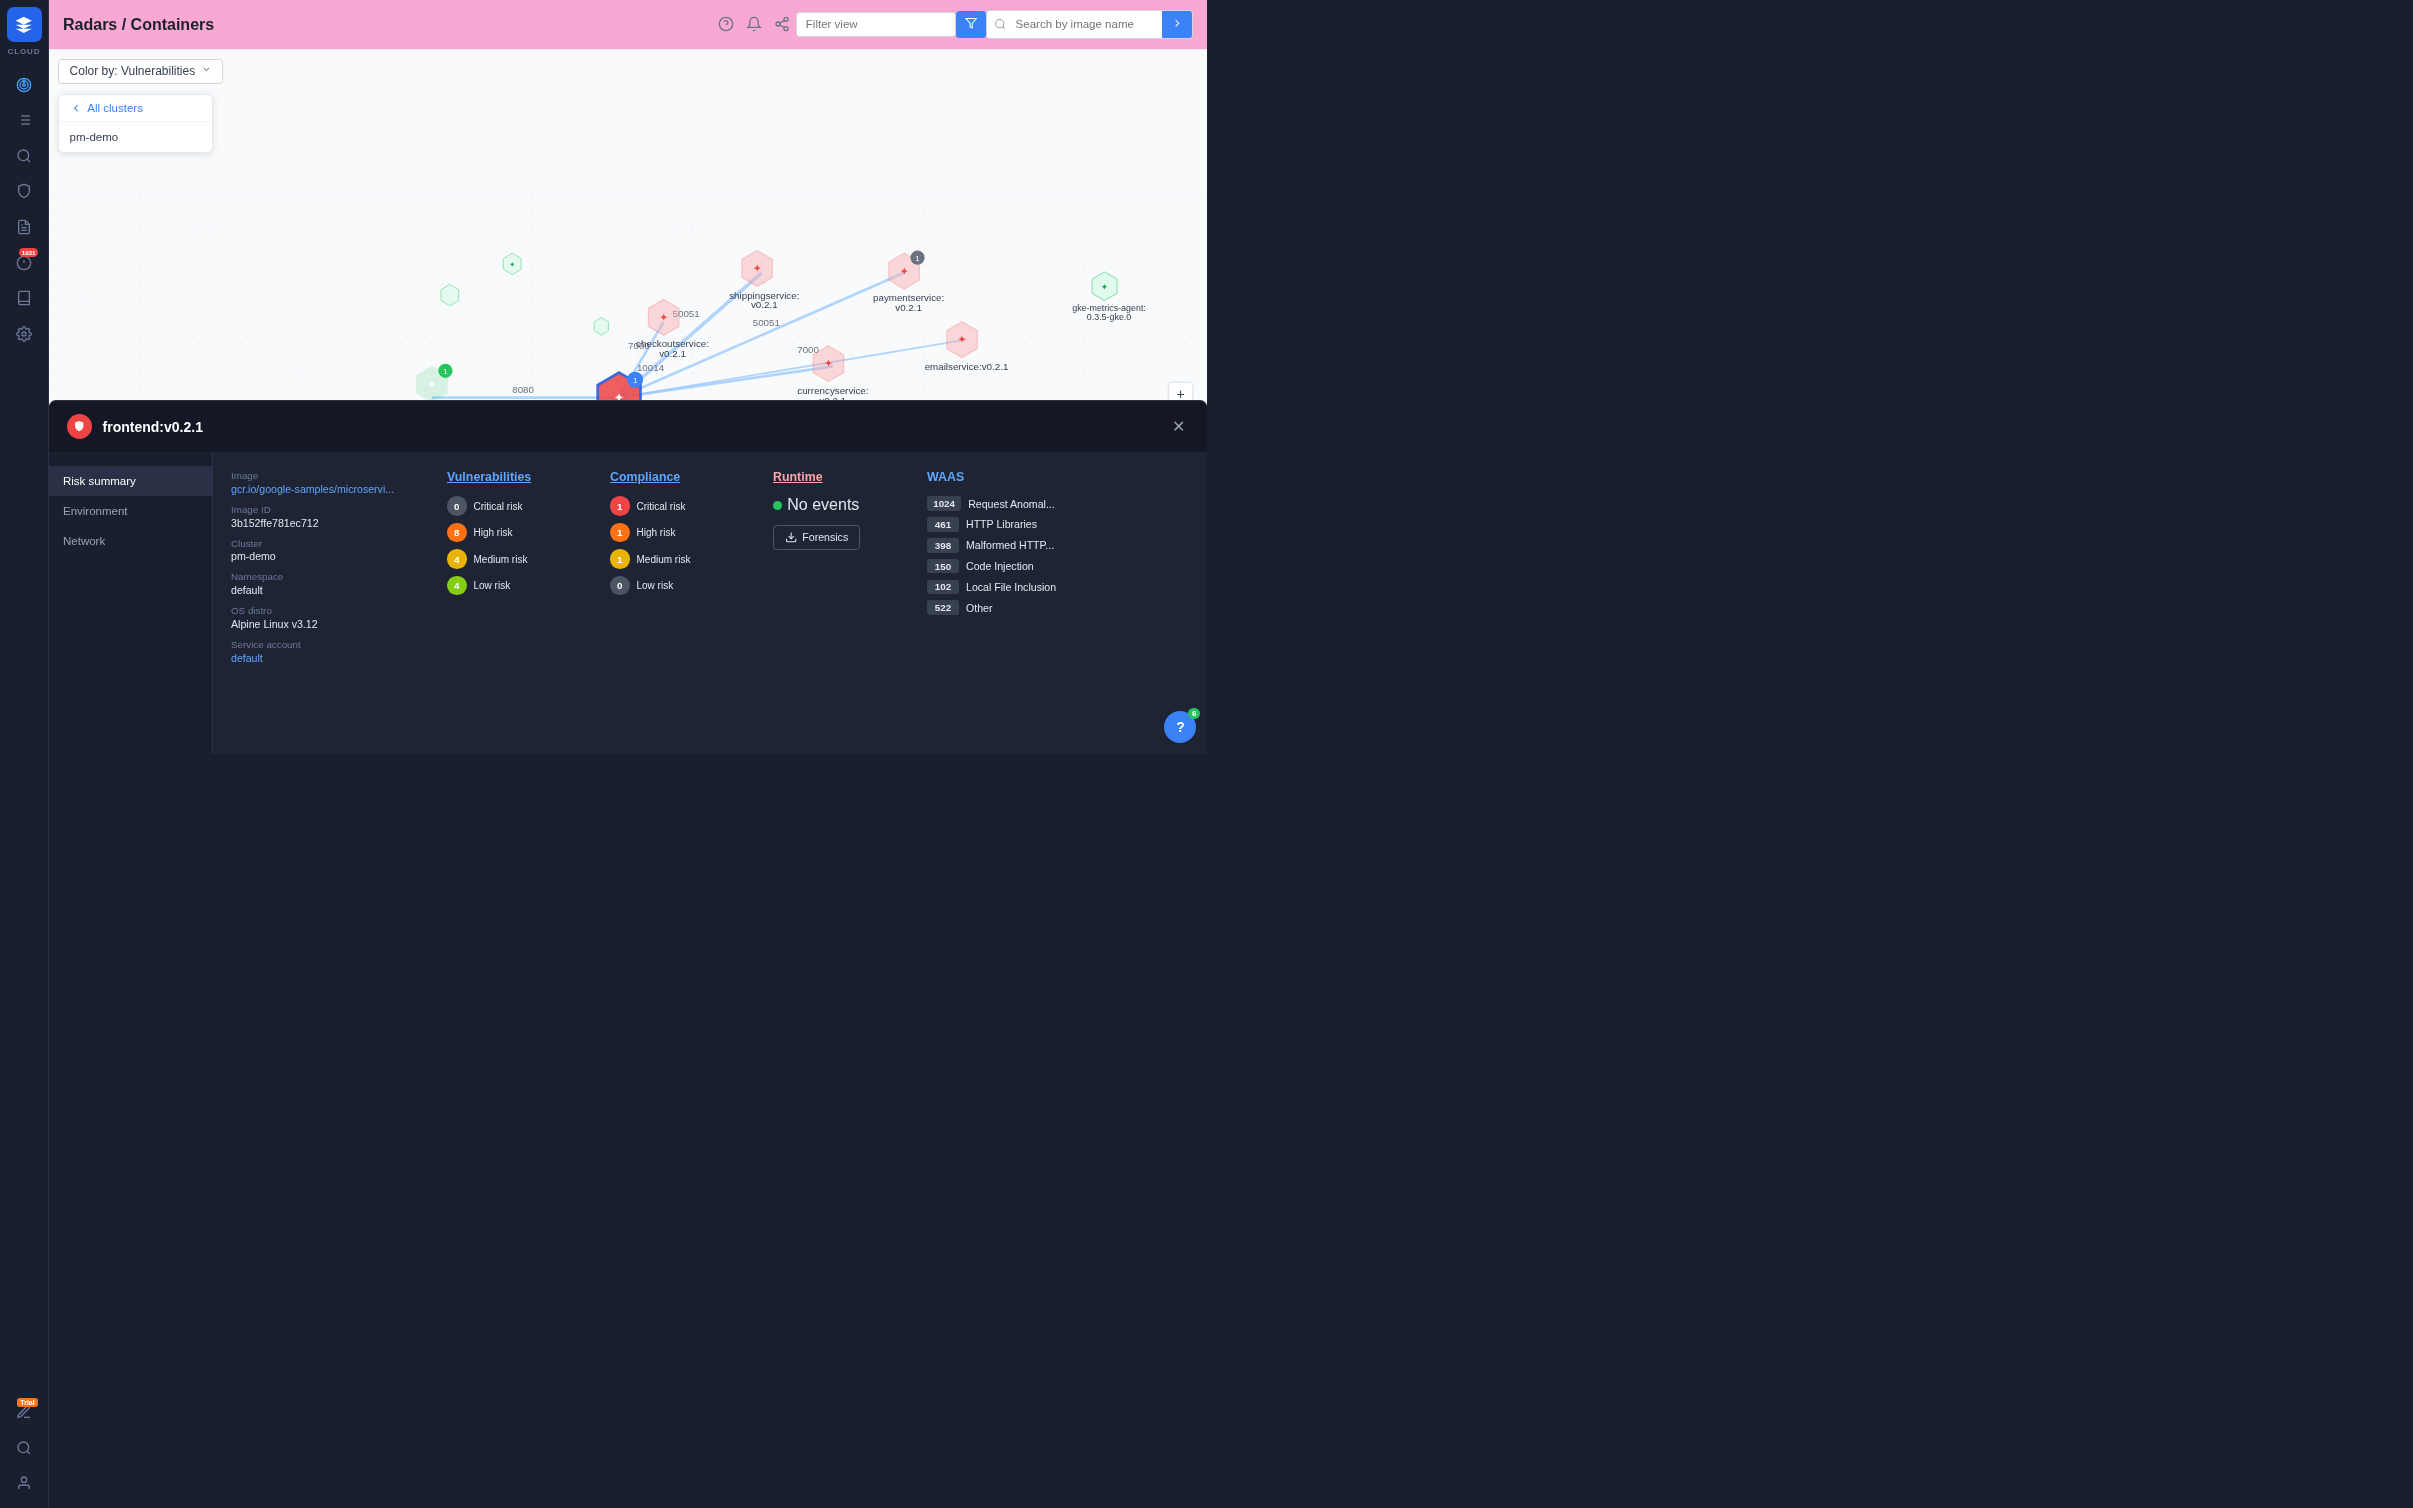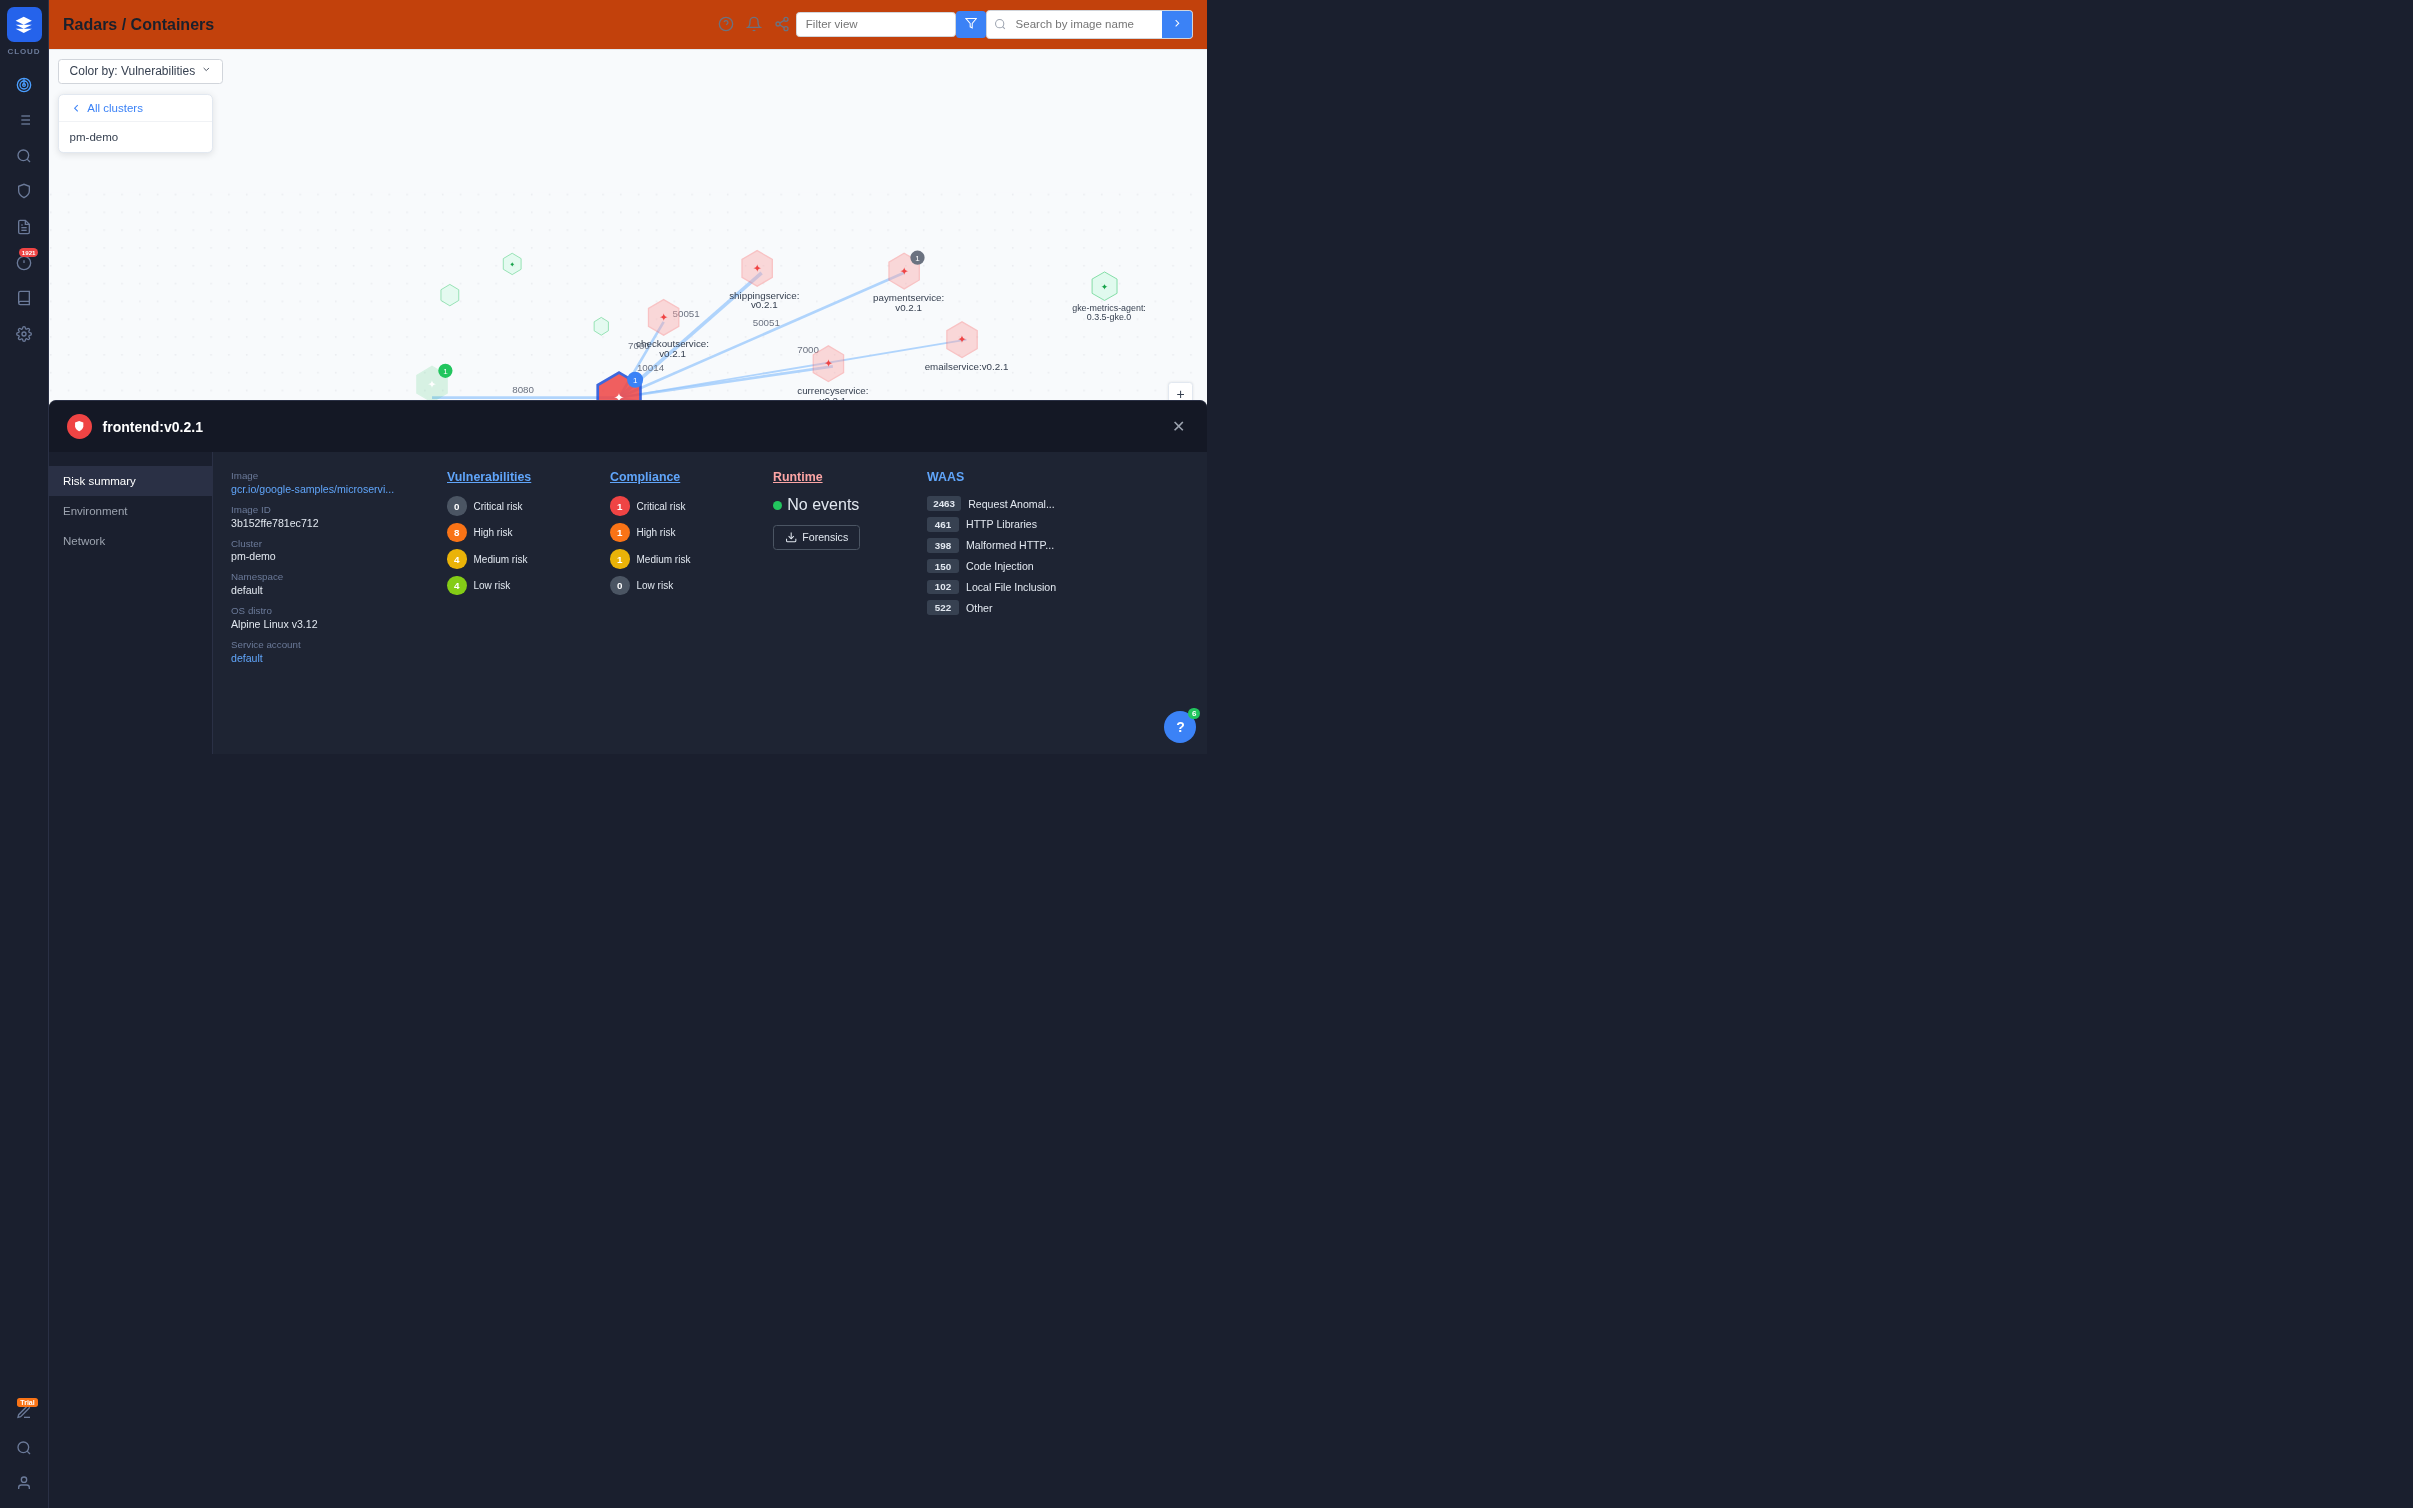--- a/index.html
+++ b/index.html
@@ -16,21 +16,21 @@
     .cloud-label { color: #6b7a99; font-size: 8px; font-weight: 700; letter-spacing: 0.9px; margin-bottom: 10.6px; }
     .sidebar-icon { width: 32px; height: 32px; display: flex; align-items: center; justify-content: center; border-radius: 5.3px; cursor: pointer; margin: 1.8px 0; color: #6b7a99; position: relative; }
     .sidebar-icon.active { color: #4a9eff; }
     .sidebar-badge { position: absolute; top: 1.8px; right: 1.8px; background: #ef4444; color: white; font-size: 6.2px; border-radius: 7px; padding: 0.9px 2.7px; font-weight: 700; }
     .sidebar-trial { background: #f97316; color: white; font-size: 7px; font-weight: 700; border-radius: 2.7px; padding: 0.9px 3.5px; position: absolute; top: 1.8px; right: 1.8px; }
 
     
     .main { margin-left: 49px; height: 100%; background: #f0f2f5; position: relative; overflow: hidden; }
 
     
-    .topbar { background: #c2410c; height: 50px; display: flex; align-items: center; padding: 0 14px; border-bottom: 0.9px solid #e2e8f0; gap: 10.6px; }
+    .topbar { background: #f9a8d4; height: 50px; display: flex; align-items: center; padding: 0 14px; border-bottom: 0.9px solid #e2e8f0; gap: 10.6px; }
     .topbar-title { font-size: 16px; font-weight: 600; color: #1a202c; flex: 1; }
     .topbar-actions { display: flex; align-items: center; }
     .topbar-icon-btn { width: 28px; height: 28px; display: flex; align-items: center; justify-content: center; color: #6b7280; cursor: pointer; border-radius: 3.5px; }
     .filter-view-input { border: 0.9px solid #d1d5db; border-radius: 3.5px; padding: 5.3px 9px; font-size: 11.5px; color: #9ca3af; background: white; width: 160px; }
     .filter-btn { background: #3b82f6; color: white; border: none; padding: 6.2px 9px; border-radius: 3.5px; cursor: pointer; }
     .search-input-wrap { display: flex; align-items: center; border: 0.9px solid #d1d5db; border-radius: 3.5px; background: white; overflow: hidden; }
     .search-input-wrap input { border: none; outline: none; padding: 5.3px 9px; font-size: 11.5px; color: #374151; width: 155px; }
     .search-submit-btn { background: #3b82f6; color: white; border: none; padding: 6.2px 9px; cursor: pointer; }
     .color-by-btn { border: 0.9px solid #d1d5db; border-radius: 3.5px; padding: 4.4px 10.6px; font-size: 12px; background: white; color: #374151; cursor: pointer; display: flex; gap: 5.3px; }
 
@@ -531,21 +531,21 @@
                   <polyline points="7 10 12 15 17 10"></polyline>
                   <line x1="12" y1="15" x2="12" y2="3"></line>
                 </svg>
               <span>Forensics</span>
             </button>
           </div>
 
           <div class="waas-column">
             <div class="waas-title">WAAS</div>
             <div class="waas-row">
-              <span class="waas-badge">2463</span>
+              <span class="waas-badge">1024</span>
               <span class="waas-label">Request Anomal...</span>
             </div>
             <div class="waas-row">
               <span class="waas-badge">461</span>
               <span class="waas-label">HTTP Libraries</span>
             </div>
             <div class="waas-row">
               <span class="waas-badge">398</span>
               <span class="waas-label">Malformed HTTP...</span>
             </div>

